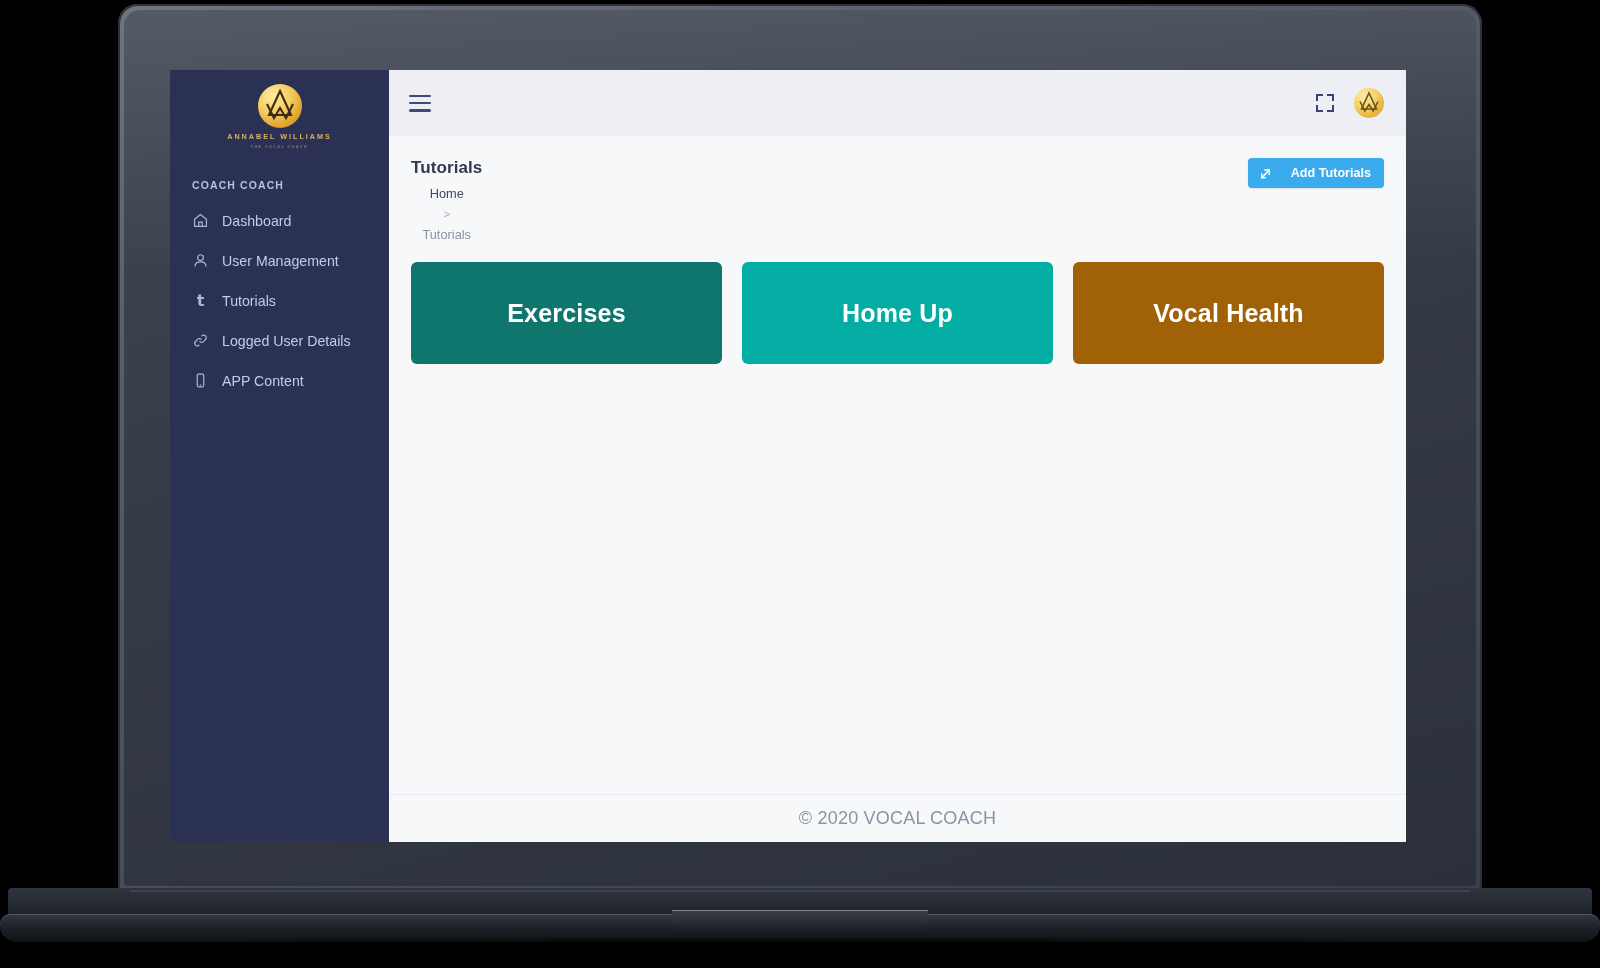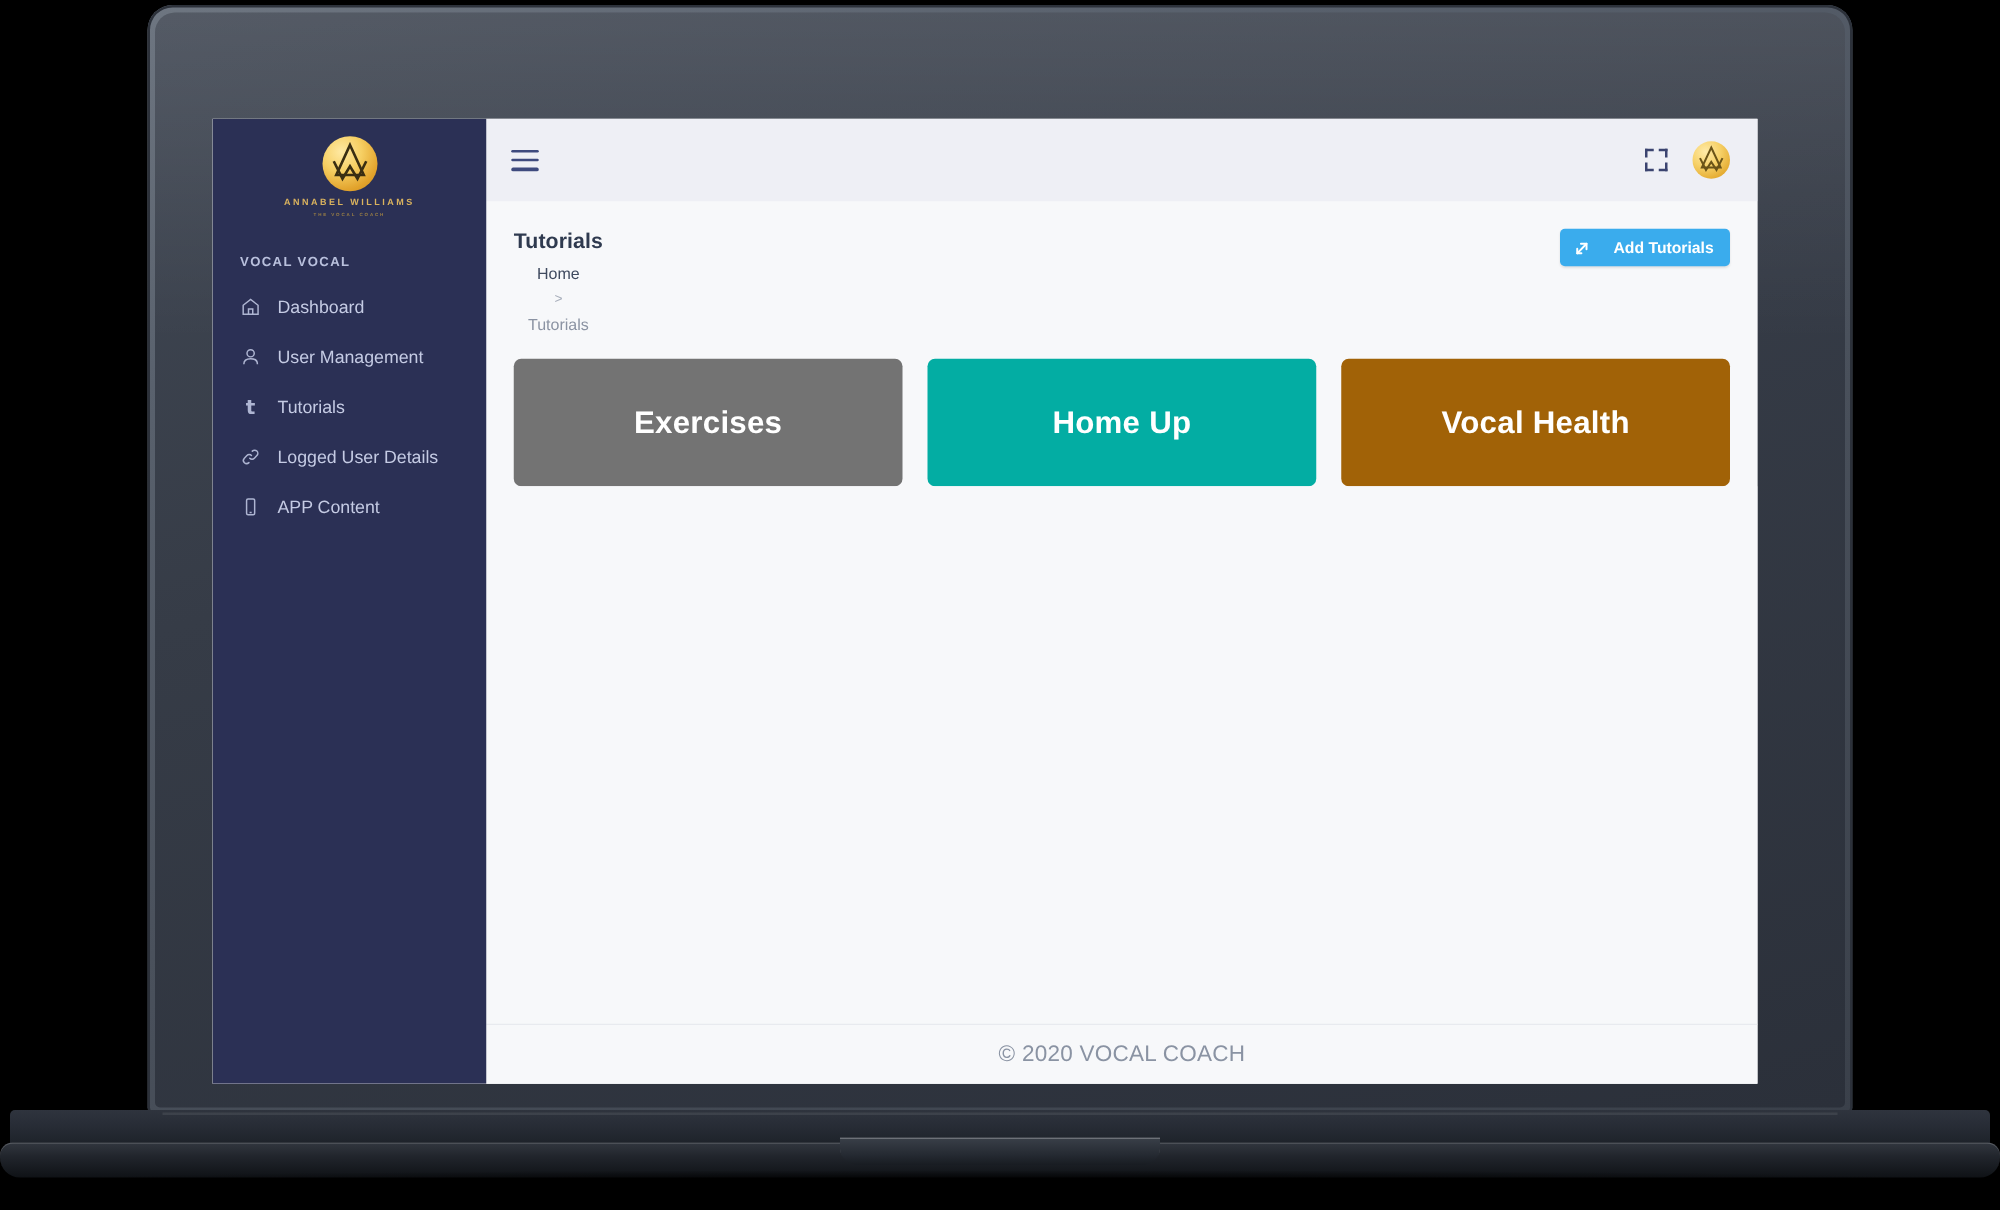--- a/index.html
+++ b/index.html
@@ -71,21 +71,20 @@
   }
 
   
   #screen {
     position: absolute;
     left: 170px; top: 70px;
     width: 1236px; height: 772px;
     background: #ffffff;
     overflow: hidden;
     display: flex;
-    margin-top: 25px;
   }
 
   
   #sidebar {
     width: 219px; height: 772px;
     background: #2b3055;
     flex: 0 0 219px;
     position: relative;
   }
   .brand { padding: 14px 0 4px; text-align: center; }
@@ -216,21 +215,21 @@
             <g stroke="#3a2e12" stroke-width="2.1" fill="none" stroke-linejoin="miter">
               <path d="M22 7 L33 31 L11 31 Z"></path>
               <path d="M9 20 L16 34 L22 24 L28 34 L35 20"></path>
             </g>
           </svg>
         </div>
         <div class="brand-name">ANNABEL WILLIAMS</div>
         <div class="brand-tag">THE VOCAL COACH</div>
       </div>
 
-      <div class="nav-section-title">VOCAL VOCAL</div>
+      <div class="nav-section-title">COACH COACH</div>
 
       <nav>
 
         <div class="nav-item">
           <span class="nav-icon">
             <svg viewBox="0 0 20 20" width="17" height="17" fill="none" stroke="currentColor" stroke-width="1.4">
               <path d="M3 8.5 L10 3 L17 8.5 V17 H3 Z"></path>
               <path d="M8 17 V12 H12 V17"></path>
             </svg>
           </span>
@@ -318,21 +317,21 @@
               <path d="M3 11.5 L11 3.2"></path>
               <path d="M6.2 3.2 L11 3.2 L11 8"></path>
               <path d="M3 7.6 L3 11.5 L6.6 11.5"></path>
             </svg>
           </span>
           <span>Add Tutorials</span>
         </button>
       </div>
 
       <div id="cards">
-        <div class="tut-card" style="background: #737373;">
+        <div class="tut-card" style="background: #0f766e;">
           <span>Exercises</span>
         </div>
         <div class="tut-card" style="background: rgb(3, 173, 163);">
           <span>Home Up</span>
         </div>
         <div class="tut-card" style="background: #a16207;">
           <span>Vocal Health</span>
         </div>
       </div>
 

